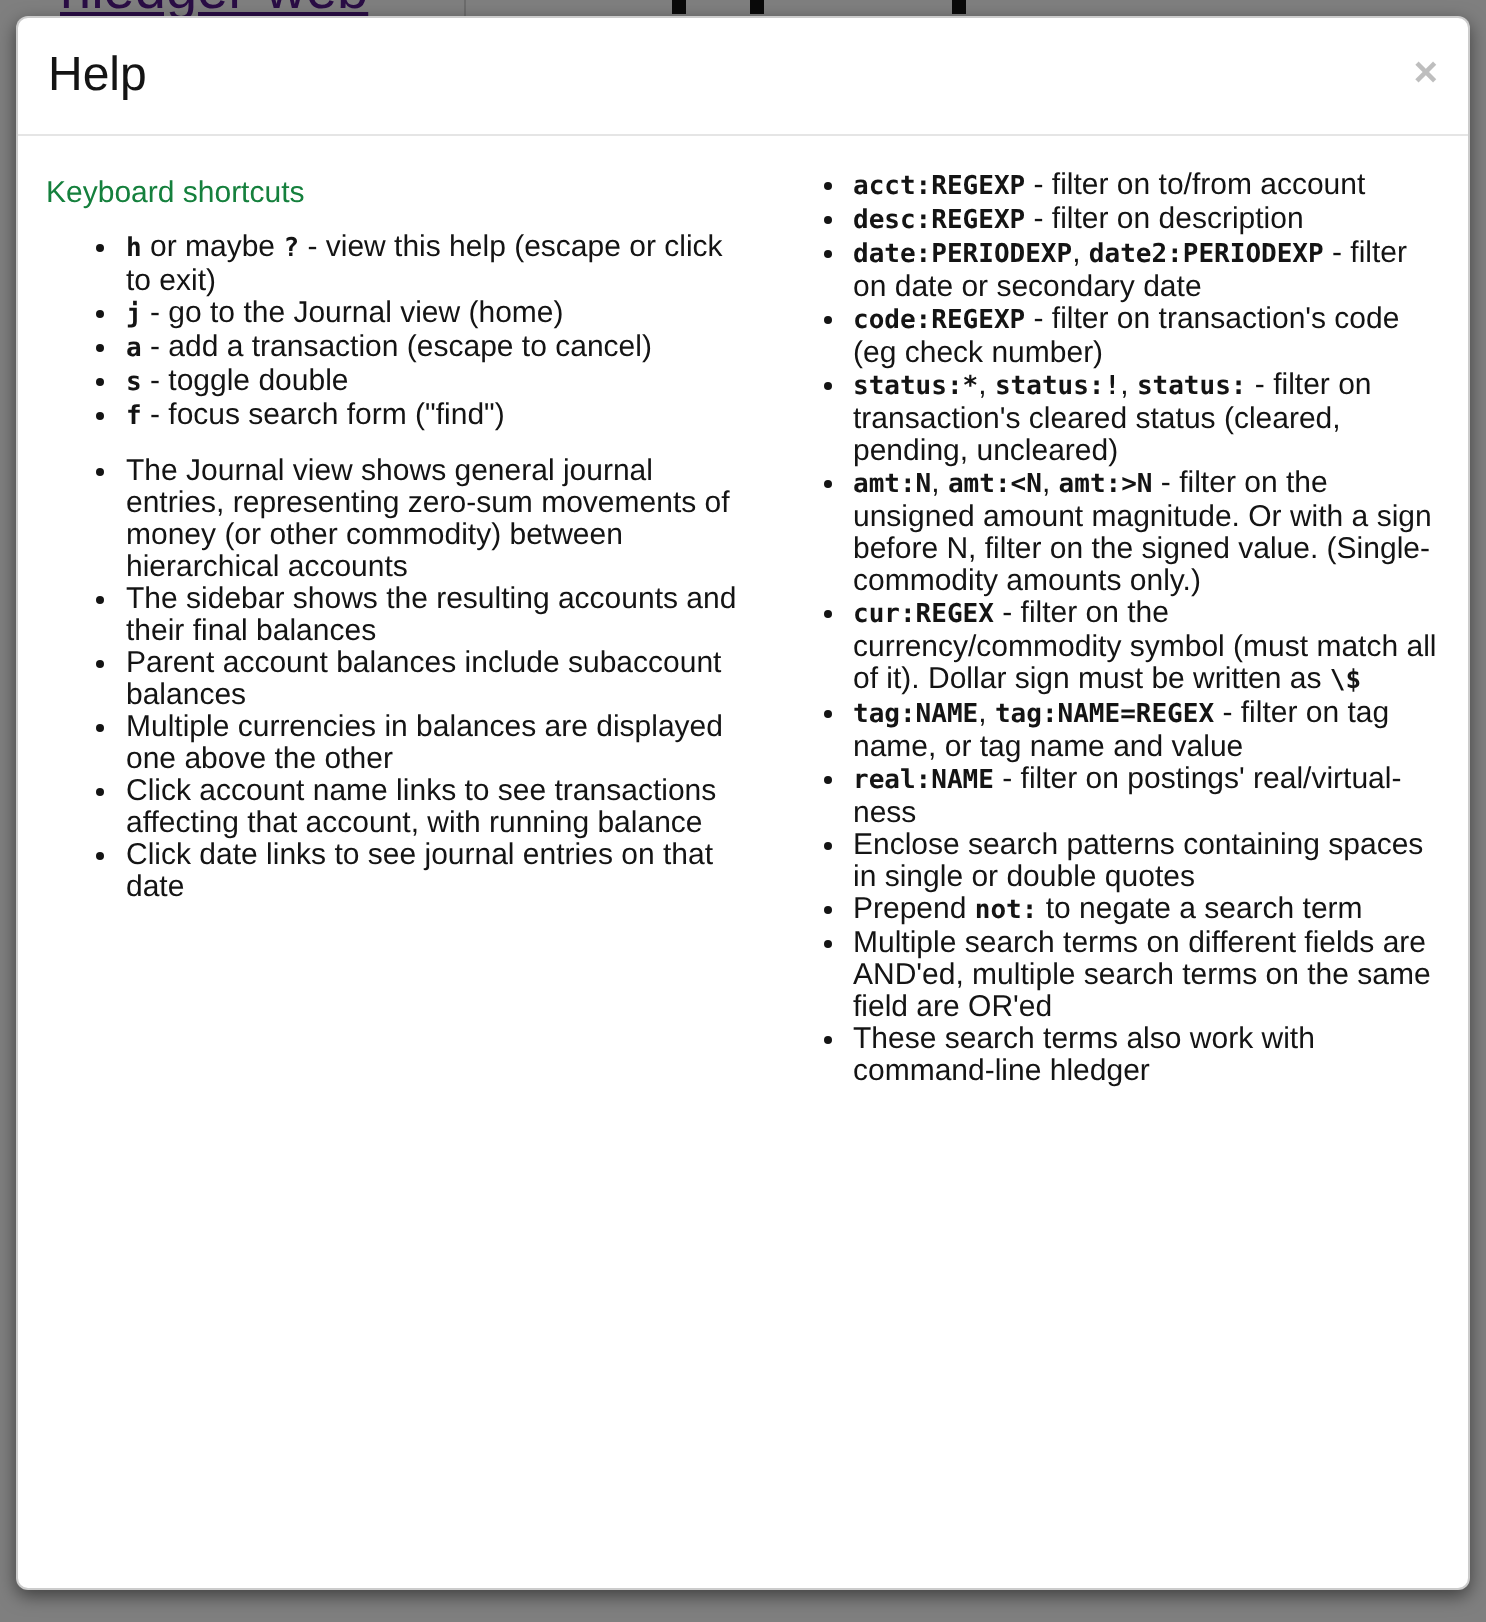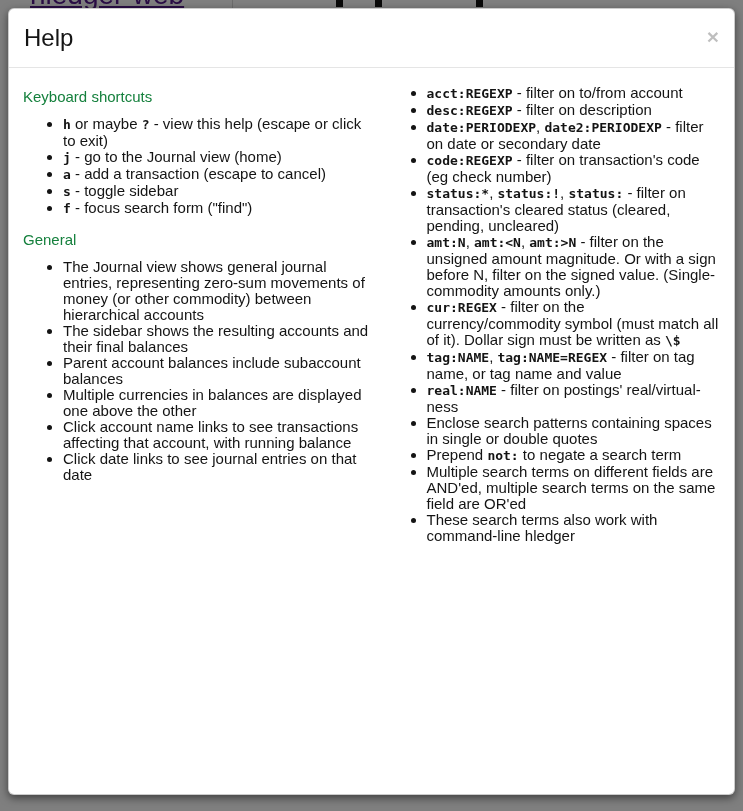--- a/index.html
+++ b/index.html
@@ -142,24 +142,23 @@
     <h2 class="modal-title">Help</h2>
     <button class="close-btn">×</button>
   </div>
   <div class="modal-body">
     <div class="col col-left">
         <h4 class="section-heading">Keyboard shortcuts</h4>
         <ul class="help-list">
           <li><code>h</code><span> or maybe </span><code>?</code><span> - view this help (escape or click to exit)</span></li>
           <li><code>j</code><span> - go to the Journal view (home)</span></li>
           <li><code>a</code><span> - add a transaction (escape to cancel)</span></li>
-          <li><code>s</code><span> - toggle sidebar</span></li>
+          <li><code>s</code><span> - toggle double</span></li>
           <li><code>f</code><span> - focus search form ("find")</span></li>
         </ul>
-        <h4 class="section-heading">General</h4>
         <ul class="help-list">
           <li><span>The Journal view shows general journal entries, representing zero-sum movements of money (or other commodity) between hierarchical accounts</span></li>
           <li><span>The sidebar shows the resulting accounts and their final balances</span></li>
           <li><span>Parent account balances include subaccount balances</span></li>
           <li><span>Multiple currencies in balances are displayed one above the other</span></li>
           <li><span>Click account name links to see transactions affecting that account, with running balance</span></li>
           <li><span>Click date links to see journal entries on that date</span></li>
         </ul>
       </div>
     <div class="col col-right">

